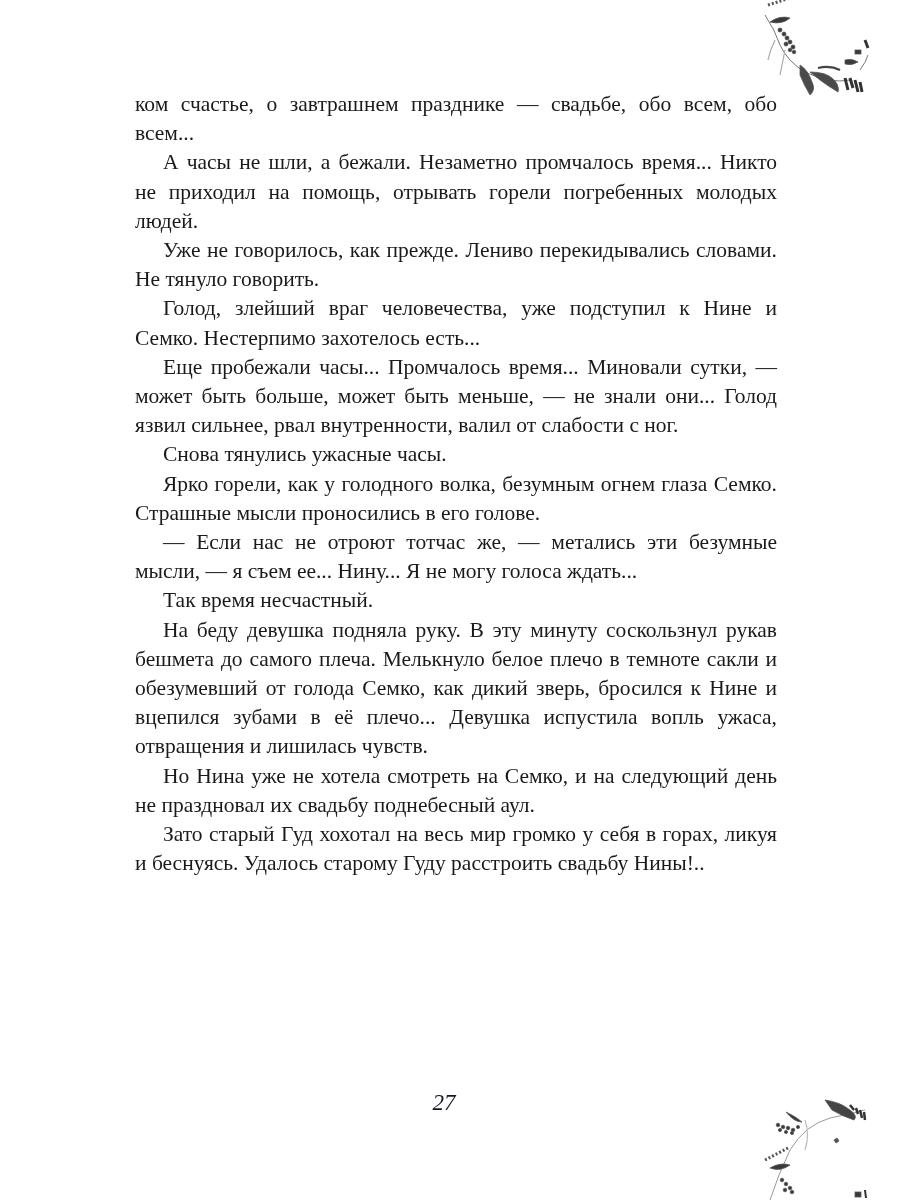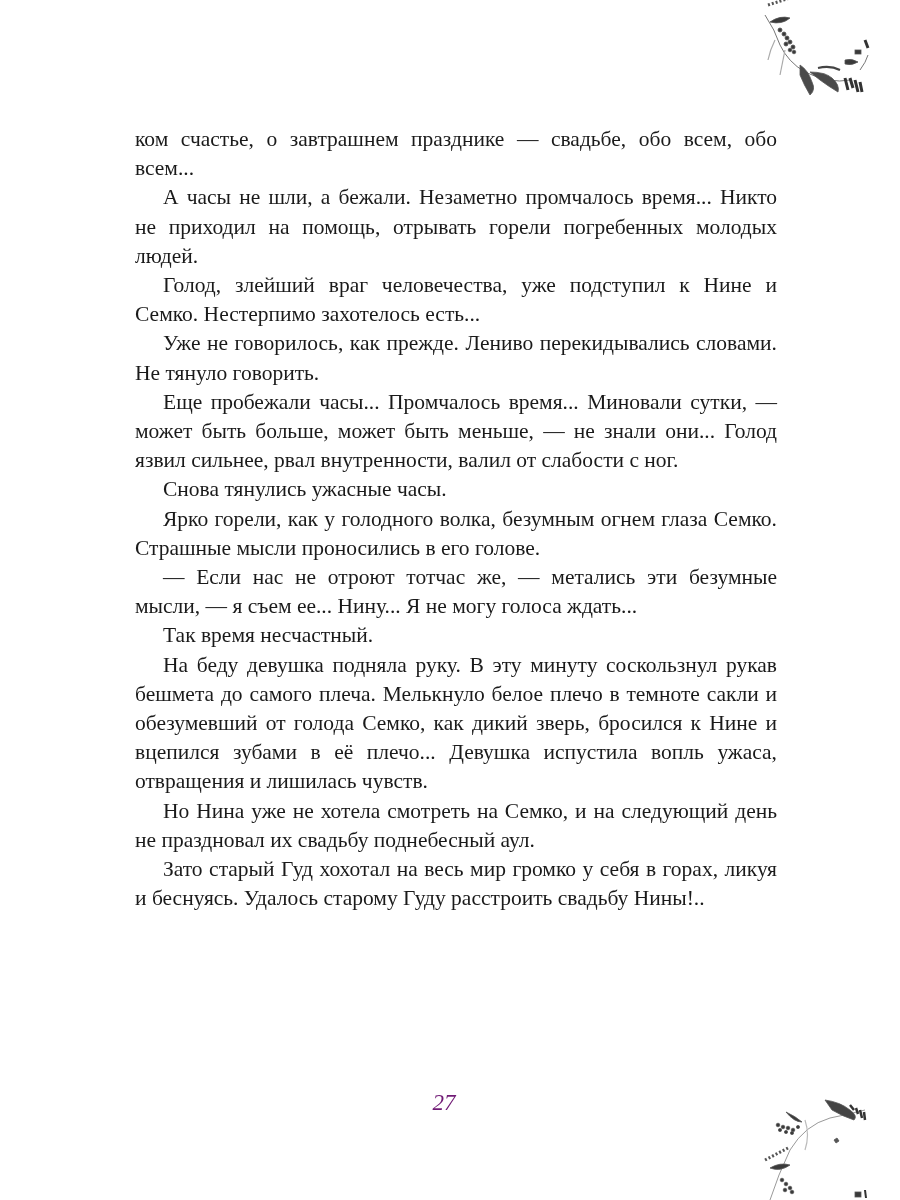--- a/index.html
+++ b/index.html
@@ -24,31 +24,30 @@
       line-height: 29.2px;
       text-align: justify;
       hyphens: manual;
     }
     .para {
       margin: 0;
       text-indent: 28px;
     }
     .para.noindent {
       text-indent: 0;
-      margin-top: 35px;
     }
     .page-number {
       position: absolute;
       left: 0;
       width: 888px;
       top: 1090px;
       text-align: center;
       font-style: italic;
       font-size: 23px;
-      color: #701a75;
+      color: #0f172a;
     }
     .ornament {
       position: absolute;
     }
     .ornament-top {
       right: 0;
       top: 0;
       width: 150px;
       height: 110px;
     }
@@ -84,22 +83,22 @@
     <rect x="105" y="50" width="6" height="4"></rect>
     <path d="M115 40 L118 48" stroke="#333" stroke-width="3"></path>
     <path d="M95 78 L98 90 M100 78 L103 88 M105 80 L108 92 M110 82 L112 92" stroke="#333" stroke-width="3"></path>
     <path d="M110 70 Q116 62 118 55" fill="none" stroke="#777" stroke-width="1"></path>
   </g>
 </svg>
 
 <div class="page-body">
   <p class="para noindent">ком счастье, о завтрашнем празднике — свадьбе, обо всем, обо всем...</p>
   <p class="para">А часы не шли, а бежали. Незаметно промчалось время... Никто не приходил на помощь, отрывать горели погребенных молодых людей.</p>
+  <p class="para">Уже не говорилось, как прежде. Лениво перекидывались словами. Не тянуло говорить.</p>
   <p class="para">Голод, злейший враг человечества, уже подступил к Нине и Семко. Нестерпимо захотелось есть...</p>
-  <p class="para">Уже не говорилось, как прежде. Лениво перекидывались словами. Не тянуло говорить.</p>
   <p class="para">Еще пробежали часы... Промчалось время... Миновали сутки, — может быть больше, может быть меньше, — не знали они... Голод язвил сильнее, рвал внутренности, валил от слабости с ног.</p>
   <p class="para">Снова тянулись ужасные часы.</p>
   <p class="para">Ярко горели, как у голодного волка, безумным огнем глаза Семко. Страшные мысли проносились в его голове.</p>
   <p class="para">— Если нас не отроют тотчас же, — метались эти безумные мысли, — я съем ее... Нину... Я не могу голоса ждать...</p>
   <p class="para">Так время несчастный.</p>
   <p class="para">На беду девушка подняла руку. В эту минуту соскользнул рукав бешмета до самого плеча. Мелькнуло белое плечо в темноте сакли и обезумевший от голода Семко, как дикий зверь, бросился к Нине и вцепился зубами в её плечо... Девушка испустила вопль ужаса, отвращения и лишилась чувств.</p>
   <p class="para">Но Нина уже не хотела смотреть на Семко, и на следующий день не праздновал их свадьбу поднебесный аул.</p>
   <p class="para">Зато старый Гуд хохотал на весь мир громко у себя в горах, ликуя и беснуясь. Удалось старому Гуду расстроить свадьбу Нины!..</p>
 </div>
 

